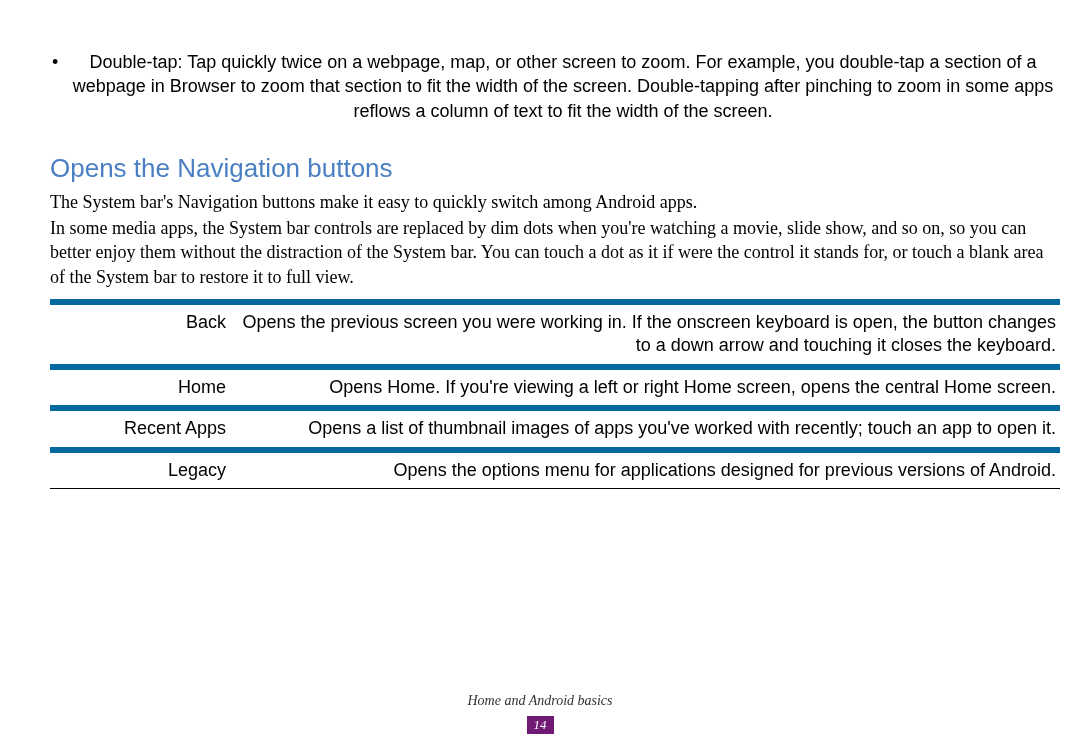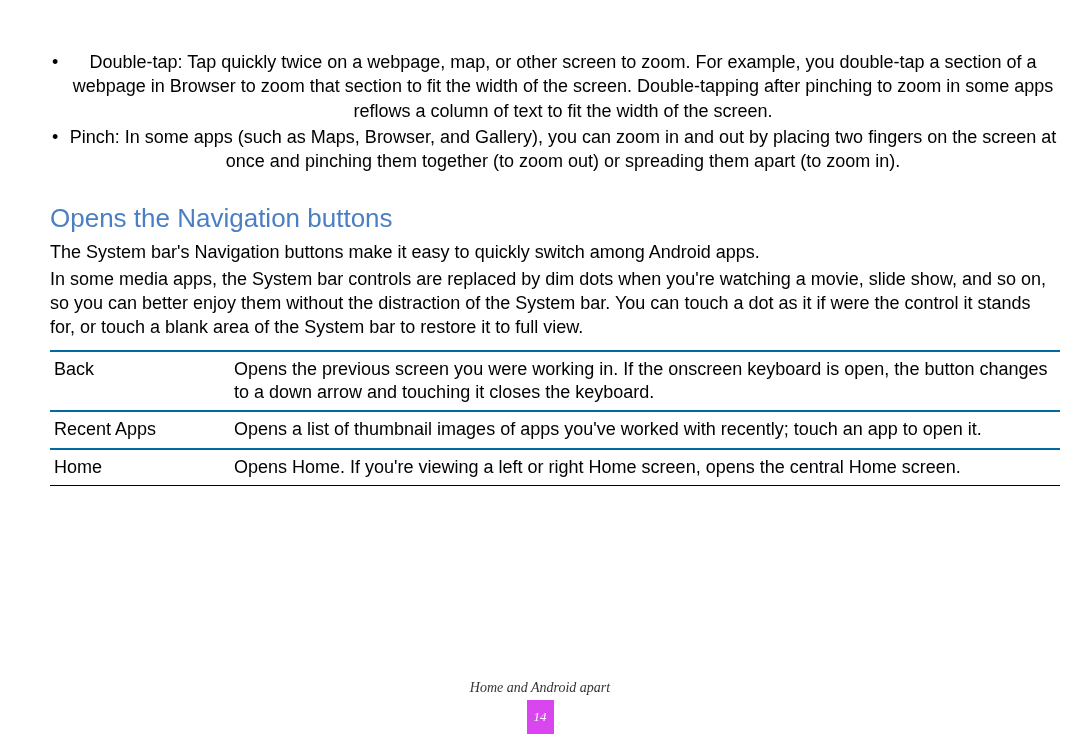--- a/index.html
+++ b/index.html
@@ -37,86 +37,91 @@
     h2.section-heading {
       color: #4a7fc4;
       font-size: 26px;
       font-weight: normal;
       margin-top: 28px;
       margin-bottom: 6px;
     }
     .body-text {
       line-height: 1.35;
       margin-bottom: 2px;
+      font-family: Liberation Serif, serif;
     }
     .nav-table {
       width: 100%;
       border-collapse: collapse;
       margin-top: 10px;
     }
     .nav-table td {
-      border-top: 2px solid #0369a1;
+      border-top: 6px solid #0369a1;
       border-bottom: 1px solid #000;
       padding: 6px 4px 6px 4px;
       vertical-align: top;
       line-height: 1.3;
+      text-align: right;
     }
     .nav-table td:first-child {
       width: 180px;
     }
     .footer {
       position: absolute;
       bottom: 22px;
       left: 0;
       width: 100%;
       text-align: center;
     }
     .footer-title {
       font-style: italic;
       font-size: 14px;
       color: #333;
       margin-bottom: 4px;
       font-family: Georgia, 'Times New Roman', serif;
     }
     .page-number {
       display: inline-block;
-      background: #d946ef;
+      background: #701a75;
       color: #fff;
       font-size: 13px;
       font-style: italic;
-      padding: 9px 7px;
+      padding: 1px 7px;
       font-family: Georgia, 'Times New Roman', serif;
     }
   </style>
 </head>
 <body>
 
 <ul class="bullet-list">
   <li>Double-tap: Tap quickly twice on a webpage, map, or other screen to zoom. For example, you double-tap a section of a webpage in Browser to zoom that section to ﬁt the width of the screen. Double-tapping after pinching to zoom in some apps reﬂows a column of text to ﬁt the width of the screen.</li>
-  <li>Pinch: In some apps (such as Maps, Browser, and Gallery), you can zoom in and out by placing two ﬁngers on the screen at once and pinching them together (to zoom out) or spreading them apart (to zoom in).</li>
 </ul>
 
 <h2 class="section-heading">Opens the Navigation buttons</h2>
 
 <p class="body-text">The System bar's Navigation buttons make it easy to quickly switch among Android apps.</p>
 <p class="body-text">In some media apps, the System bar controls are replaced by dim dots when you're watching a movie, slide show, and so on, so you can better enjoy them without the distraction of the System bar. You can touch a dot as it if were the control it stands for, or touch a blank area of the System bar to restore it to full view.</p>
 
 <table class="nav-table">
   <tbody>
       <tr>
     <td>Back</td>
     <td>Opens the previous screen you were working in. If the onscreen keyboard is open, the button changes to a down arrow and touching it closes the keyboard.</td>
   </tr>
   <tr>
+    <td>Home</td>
+    <td>Opens Home. If you're viewing a left or right Home screen, opens the central Home screen.</td>
+  </tr>
+  <tr>
     <td>Recent Apps</td>
     <td>Opens a list of thumbnail images of apps you've worked with recently; touch an app to open it.</td>
   </tr>
   <tr>
-    <td>Home</td>
-    <td>Opens Home. If you're viewing a left or right Home screen, opens the central Home screen.</td>
+    <td>Legacy</td>
+    <td>Opens the options menu for applications designed for previous versions of Android.</td>
   </tr>
 </tbody>
   </table>
 
 <div class="footer">
-  <div class="footer-title">Home and Android apart</div>
+  <div class="footer-title">Home and Android basics</div>
   <div class="page-number">14</div>
 </div>
 
 </body></html>

